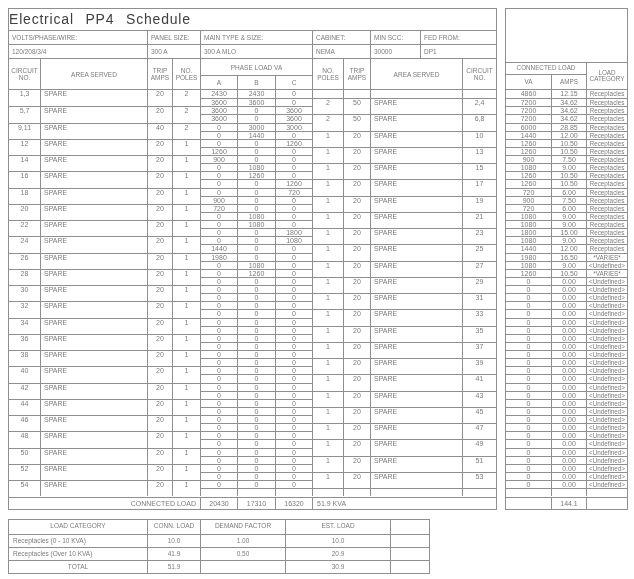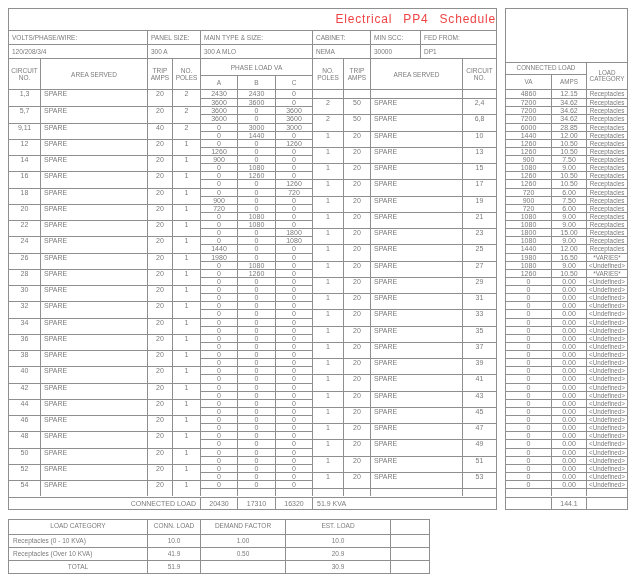--- a/index.html
+++ b/index.html
@@ -1,21 +1,21 @@
 <!DOCTYPE html>
 <html><head>
 <meta charset="utf-8">
 <style>
   *{margin:0;padding:0;box-sizing:border-box}
   :root{--ln:#8f8f8f;--tx:#7b7b7b}
   body{width:634px;height:579px;background:#fff;font-family:"Liberation Sans",sans-serif;color:var(--tx);position:relative;overflow:hidden}
   #sheet{position:absolute;inset:0;background:#fff}
   
   #left-table{position:absolute;left:8px;top:8px;width:489px;height:502px;border:1px solid var(--ln);background:#fff}
-  .title-row{height:22px;border-bottom:1px solid var(--ln);text-align:right;font-size:12px;line-height:21px;letter-spacing:.8px;word-spacing:7px;color:#ef4444}
+  .title-row{height:22px;border-bottom:1px solid var(--ln);text-align:left;font-size:14px;line-height:21px;letter-spacing:.8px;word-spacing:7px;color:#404040}
   .irow{display:grid;grid-template-columns:139px 53px 112px 58px 50px 75px;height:14px;border-bottom:1px solid var(--ln)}
   .irow>div{border-right:1px solid var(--ln);font-size:6.5px;line-height:13px;padding-left:3px;white-space:nowrap;overflow:hidden}
   .irow>div:last-child{border-right:none}
   .hdr{display:grid;grid-template-columns:32px 107px 25px 28px 37px 38px 37px 31px 27px 92px 33px;grid-template-rows:17px 13px;border-bottom:1px solid var(--ln)}
   .hdr>div{border-right:1px solid var(--ln);display:flex;align-items:center;justify-content:center;text-align:center;font-size:6.5px;line-height:7px;white-space:pre-line;overflow:hidden}
   .hdr .full{grid-row:1/3}
   .hc1{grid-column:1}.hc2{grid-column:2}.hc3{grid-column:3}.hc4{grid-column:4}
   .hph{grid-column:5/8;grid-row:1;border-bottom:1px solid var(--ln)}
   .hpa{grid-column:5;grid-row:2}.hpb{grid-column:6;grid-row:2}.hpc{grid-column:7;grid-row:2}
   .hc8{grid-column:8}.hc9{grid-column:9}.hc10{grid-column:10}.hc11{grid-column:11;border-right:none!important}

